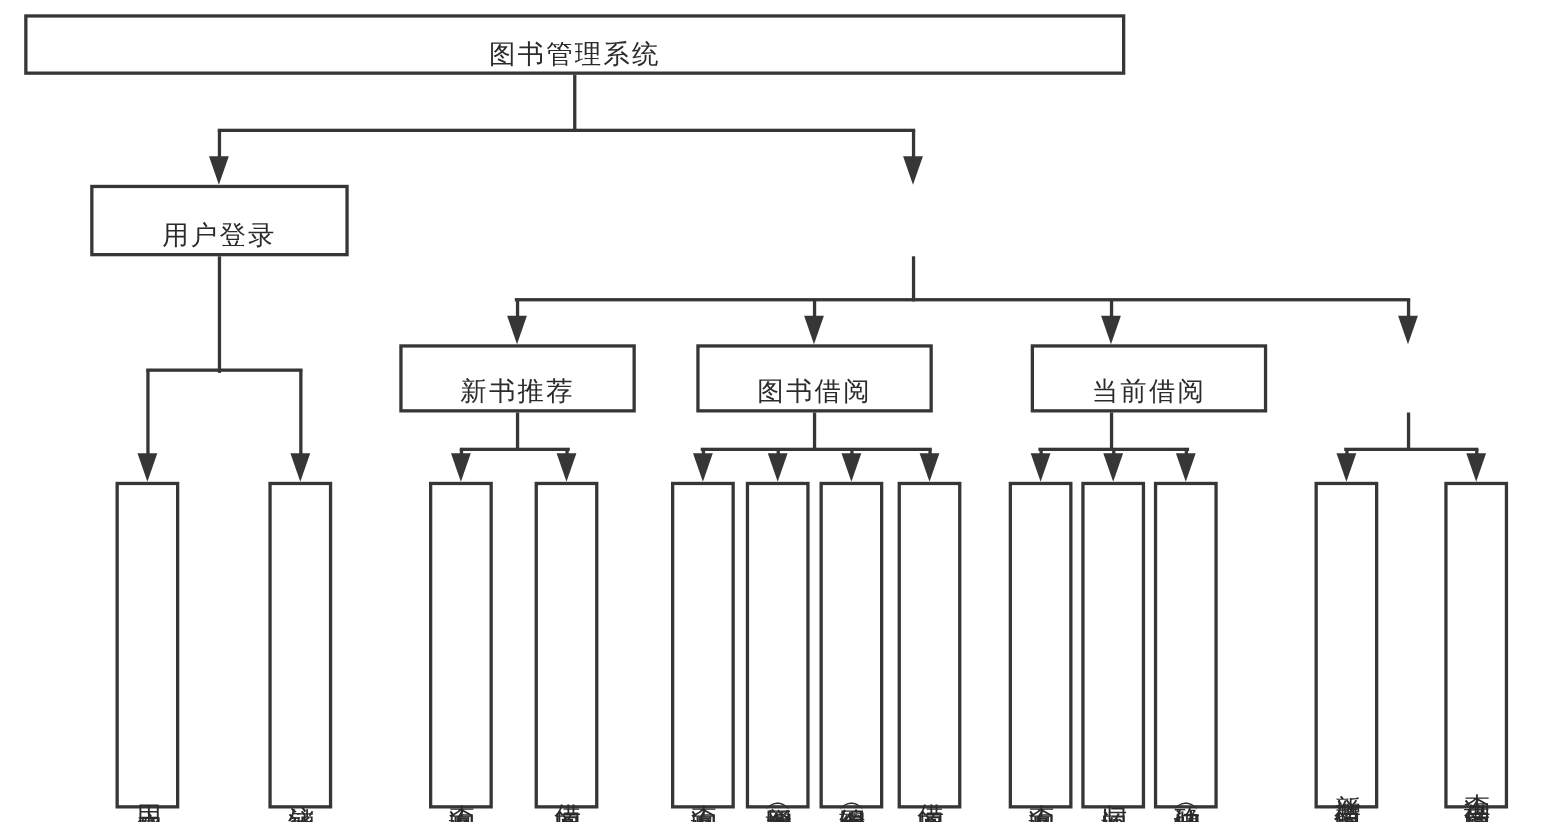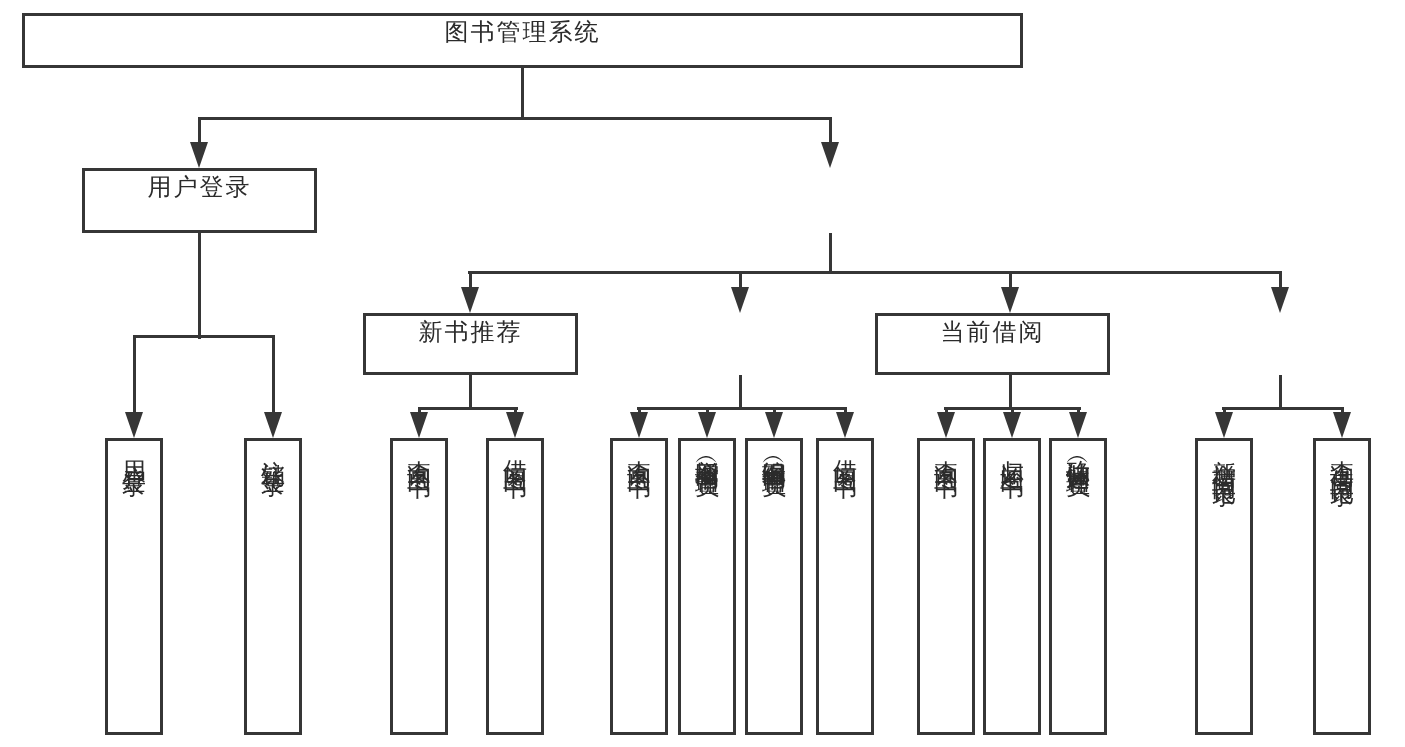--- a/index.html
+++ b/index.html
@@ -2,21 +2,21 @@
 <html><head>
 <meta charset="utf-8">
 <style>
   html,body{margin:0;padding:0;background:#ffffff;}
   body{width:1405px;height:747px;overflow:hidden;
        font-family:"Liberation Sans",sans-serif;}
   .canvas{position:relative;width:1405px;height:747px;background:#ffffff;}
 
   
   .box{position:absolute;box-sizing:border-box;background:#ffffff;
-       border:3px solid #363636;display:flex;align-items:flex-start;justify-content:center;
+       border:3px solid #363636;display:flex;align-items:flex-end;justify-content:center;
        color:#2b2b2b;}
   .hlabel{font-size:24px;letter-spacing:2px;white-space:nowrap;}
   .vlabel{writing-mode:vertical-rl;text-orientation:mixed;font-size:24px;
           letter-spacing:5px;line-height:1;white-space:nowrap;}
 
   
   .vline{position:absolute;width:3px;background:#363636;}
   .hline{position:absolute;height:3px;background:#363636;}
   .arrow{position:absolute;width:0;height:0;
          border-left:9px solid transparent;border-right:9px solid transparent;
@@ -59,21 +59,24 @@
   <div class="vline" style="left:1009px;top:272px;height:20px"></div>
   <div class="vline" style="left:1279px;top:272px;height:20px"></div>
   <div class="arrow" style="left:461px;top:287px"></div>
   <div class="arrow" style="left:731px;top:287px"></div>
   <div class="arrow" style="left:1001px;top:287px"></div>
   <div class="arrow" style="left:1271px;top:287px"></div>
 
   <div class="box" style="left:363px;top:313px;width:215px;height:62px">
     <span class="hlabel">新书推荐</span>
   </div>
-  <div class="box" style="left:875px;top:313px;width:235px;height:62px">
+  <div class="box" style="left:633px;top:313px;width:215px;height:62px">
+    <span class="hlabel">图书借阅</span>
+  </div>
+  <div class="box" style="left:937px;top:313px;width:215px;height:62px">
     <span class="hlabel">当前借阅</span>
   </div>
 
   <div class="vline" style="left:469px;top:375px;height:35px"></div>
   <div class="hline" style="left:418px;top:407px;width:100px"></div>
   <div class="vline" style="left:418px;top:408px;height:8px"></div>
   <div class="vline" style="left:514px;top:408px;height:8px"></div>
   <div class="arrow" style="left:410px;top:412px"></div>
   <div class="arrow" style="left:506px;top:412px"></div>
 

